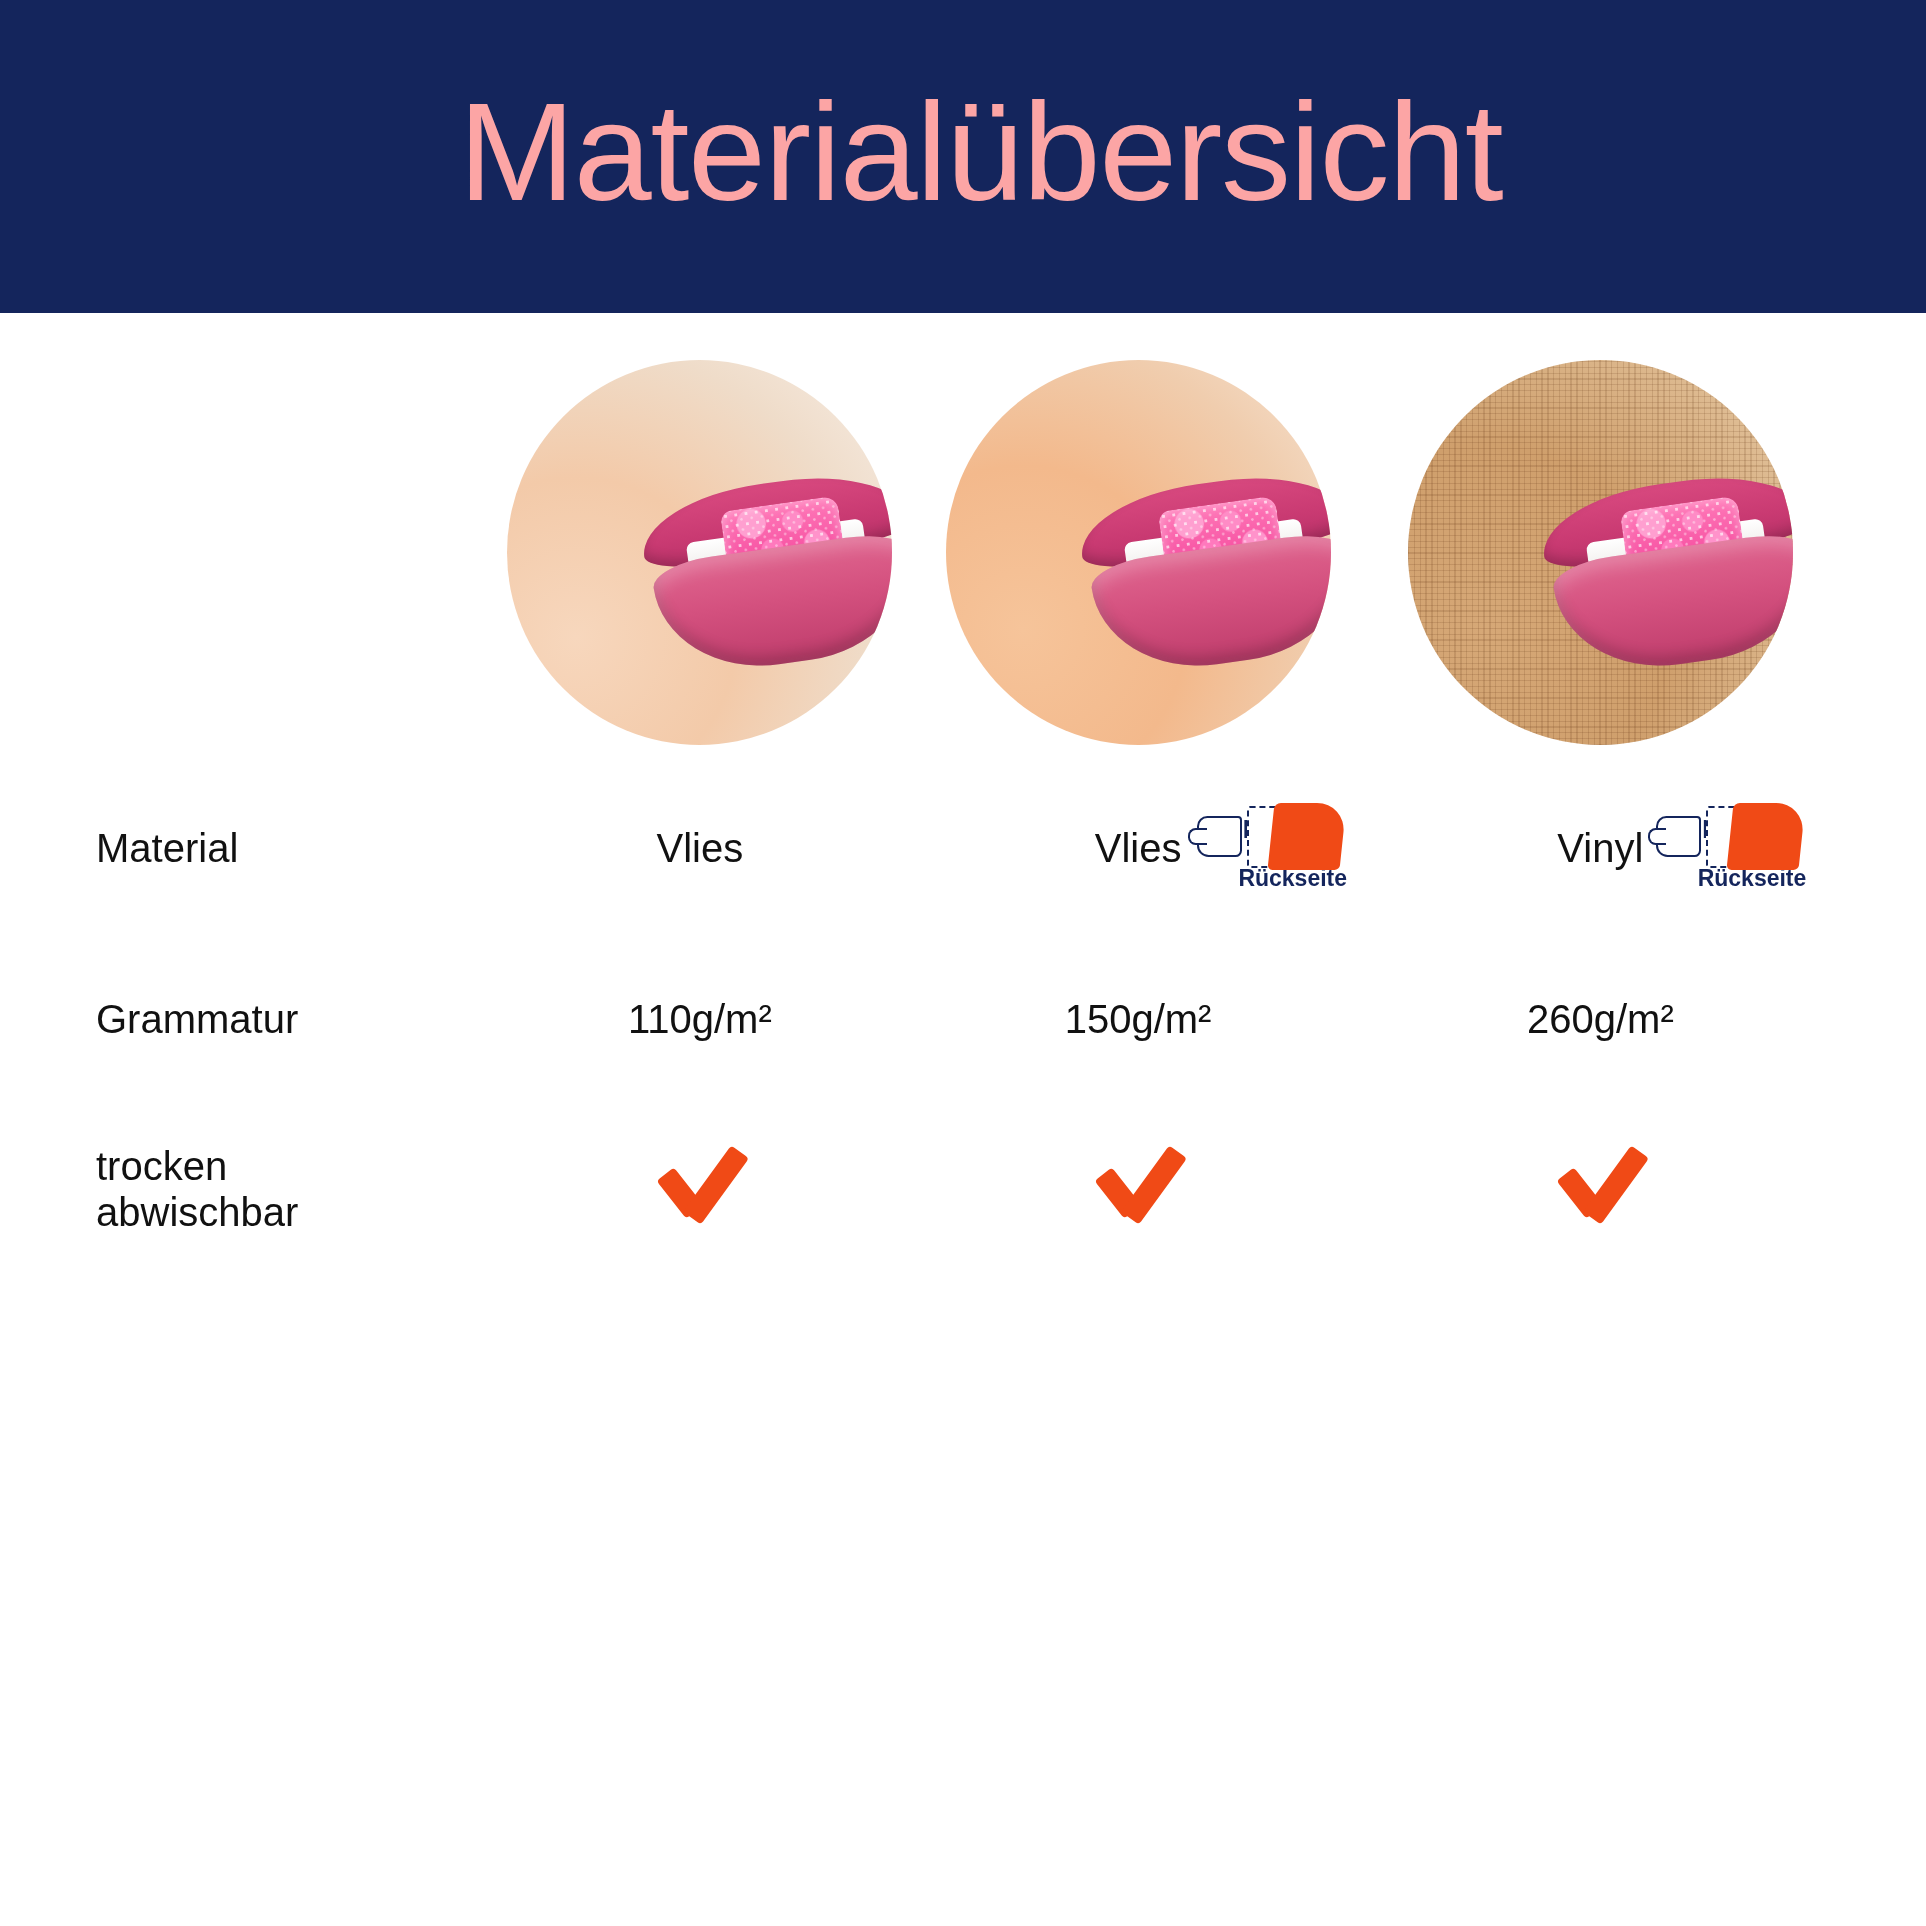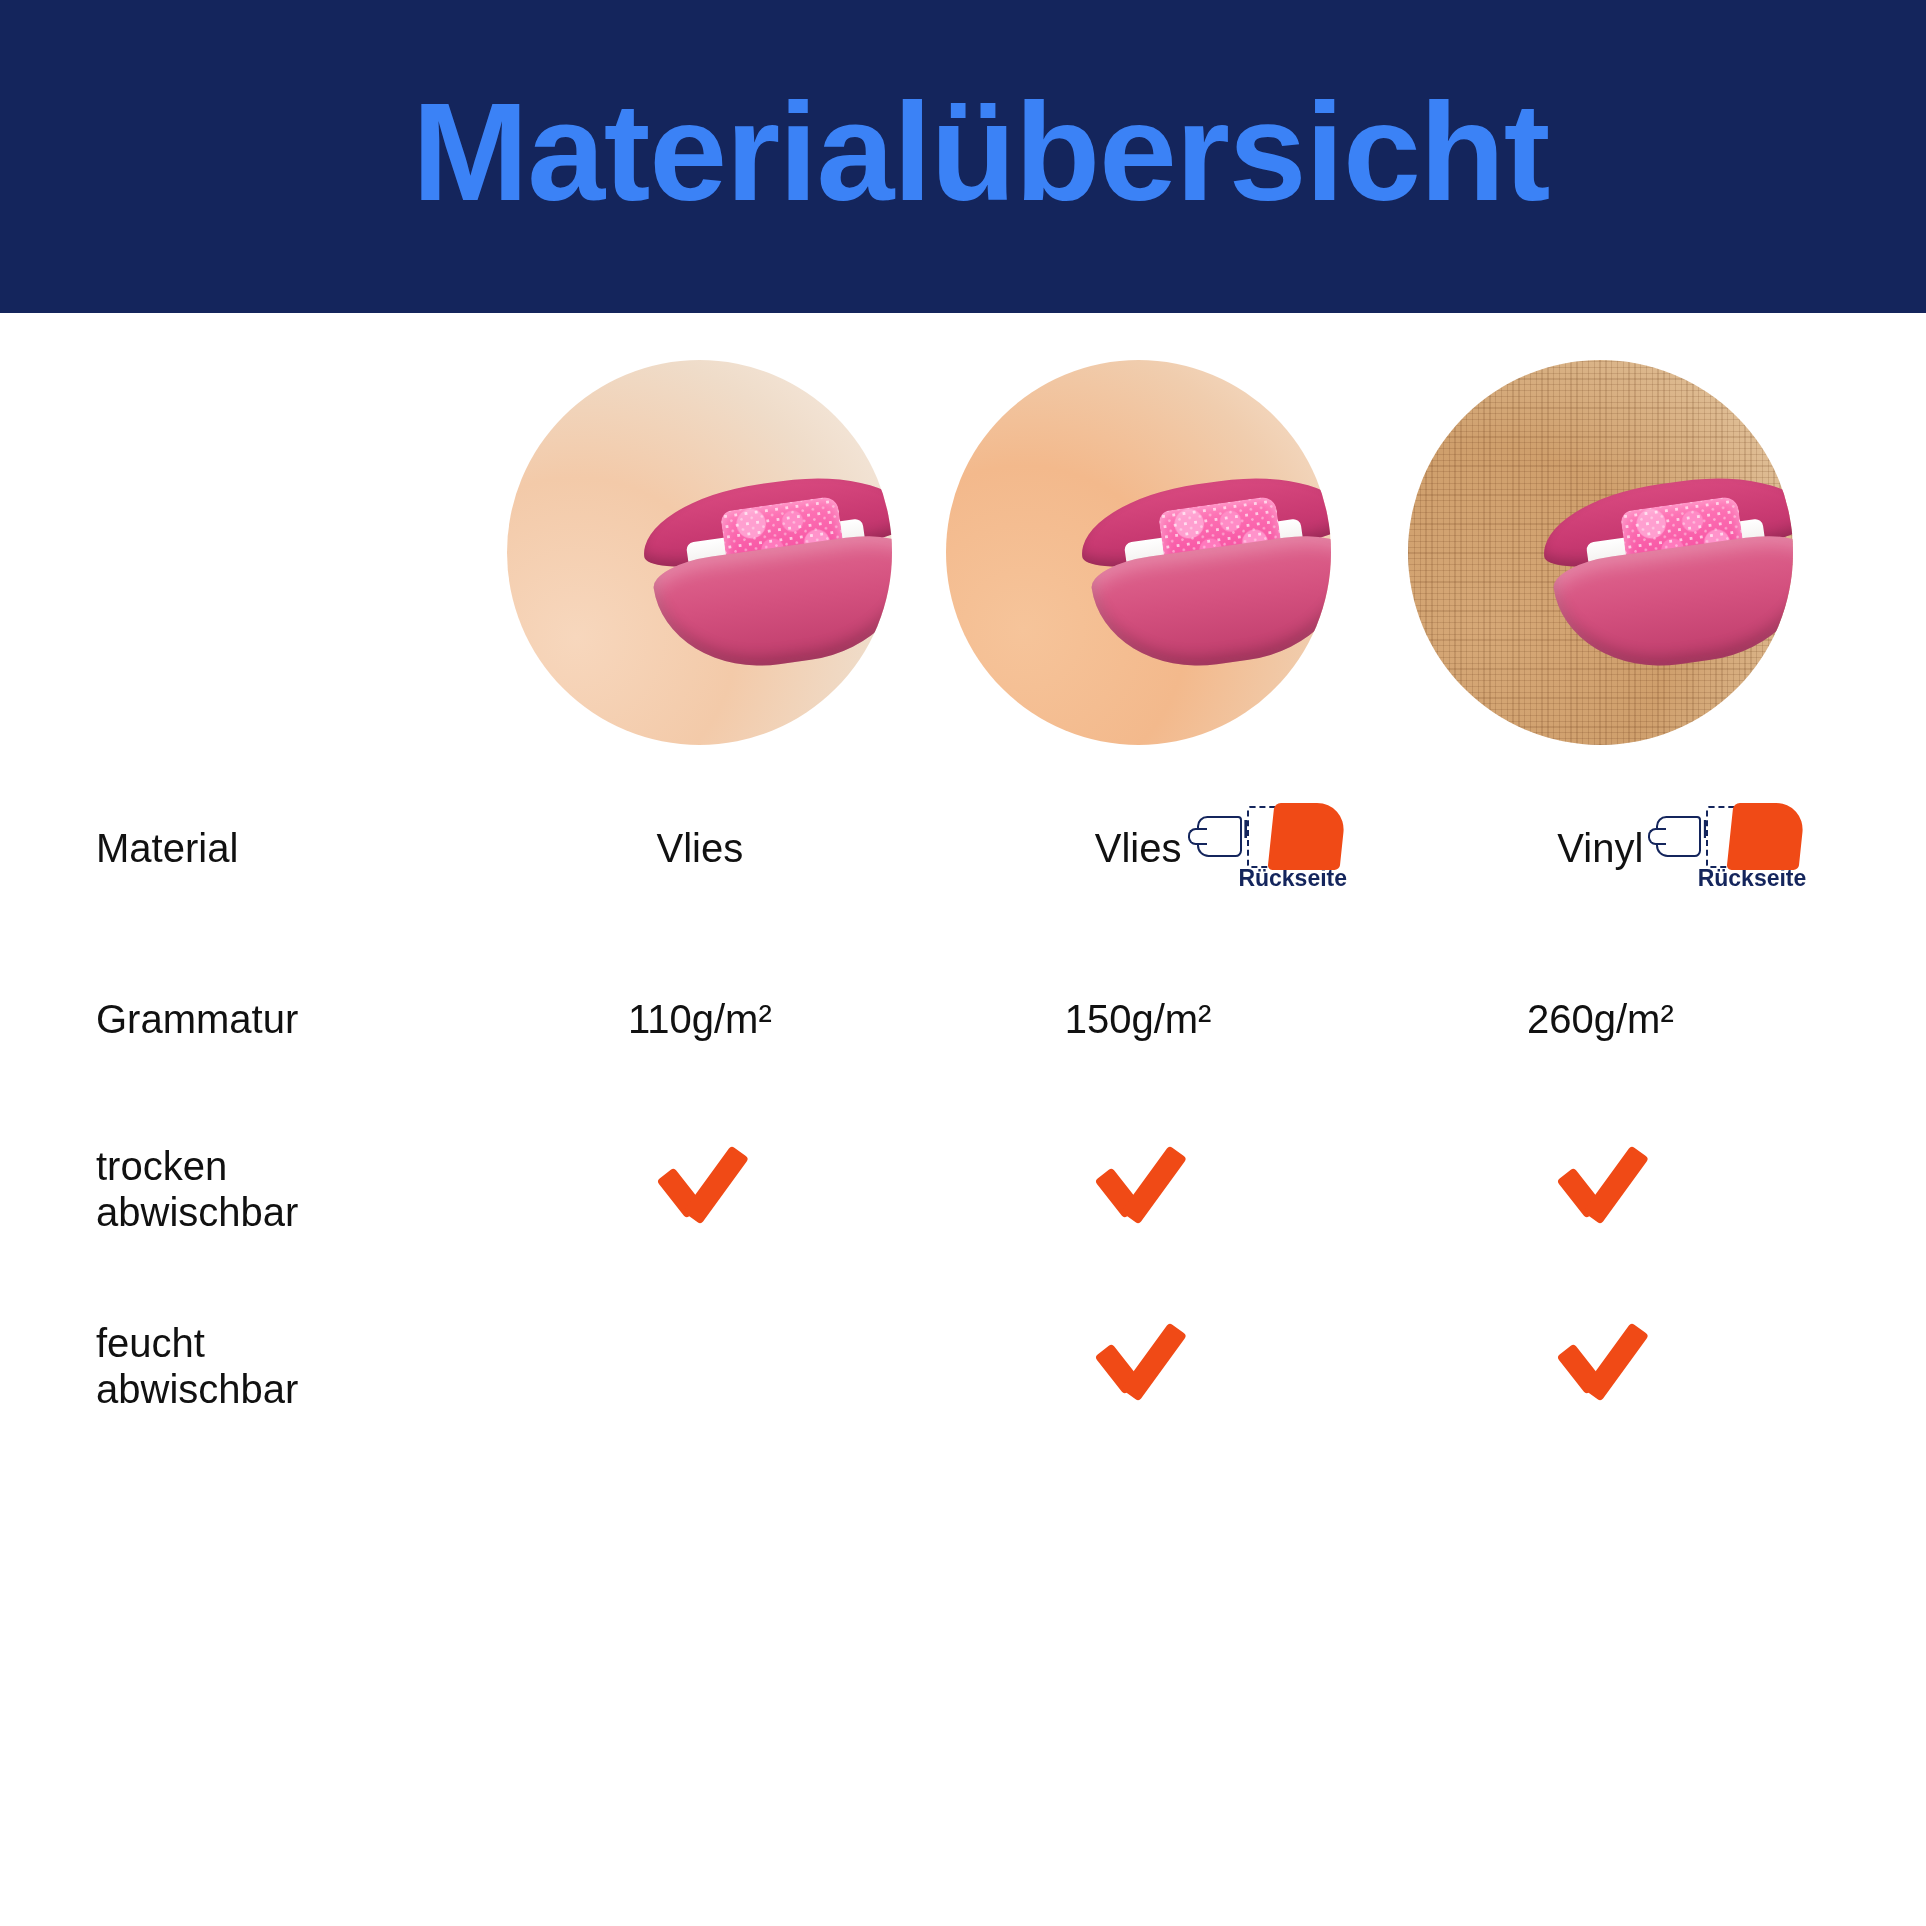--- a/index.html
+++ b/index.html
@@ -13,23 +13,23 @@
   }
   .page { position:relative; width:1926px; height:1926px; }
 
   
   .header {
     position:absolute; left:0; top:0; width:1926px; height:313px;
     background:#14255c;
     display:flex; align-items:center; justify-content:center;
   }
   .header-title {
-    color:#3b82f6;
+    color:#fca5a5;
     font-size:140px;
-    font-weight:bold;
+    font-weight:normal;
     letter-spacing:-1.3px;
     line-height:1;
     margin-top:-9px;
     margin-left:35px;
   }
 
   
   .table-wrap {
     position:absolute; left:96px; top:347px; width:1734px;
   }
@@ -360,30 +360,18 @@
           <span class="check"></span>
         </td>
         <td class="data-cell hline-t vline-l">
           <span class="check"></span>
         </td>
         <td class="data-cell hline-t vline-l">
           <span class="check"></span>
         </td>
       </tr>
 
-      <tr class="r-wet">
-        <td class="row-head hline-t">
-          <span style="display:block;max-width:295px">feucht abwischbar</span>
-        </td>
-        <td class="data-cell hline-t vline-l"></td>
-        <td class="data-cell hline-t vline-l">
-          <span class="check"></span>
-        </td>
-        <td class="data-cell hline-t vline-l">
-          <span class="check"></span>
-        </td>
-      </tr>
     </tbody>
       </table>
   </div>
 
 </div>
 
 
 </body></html>

